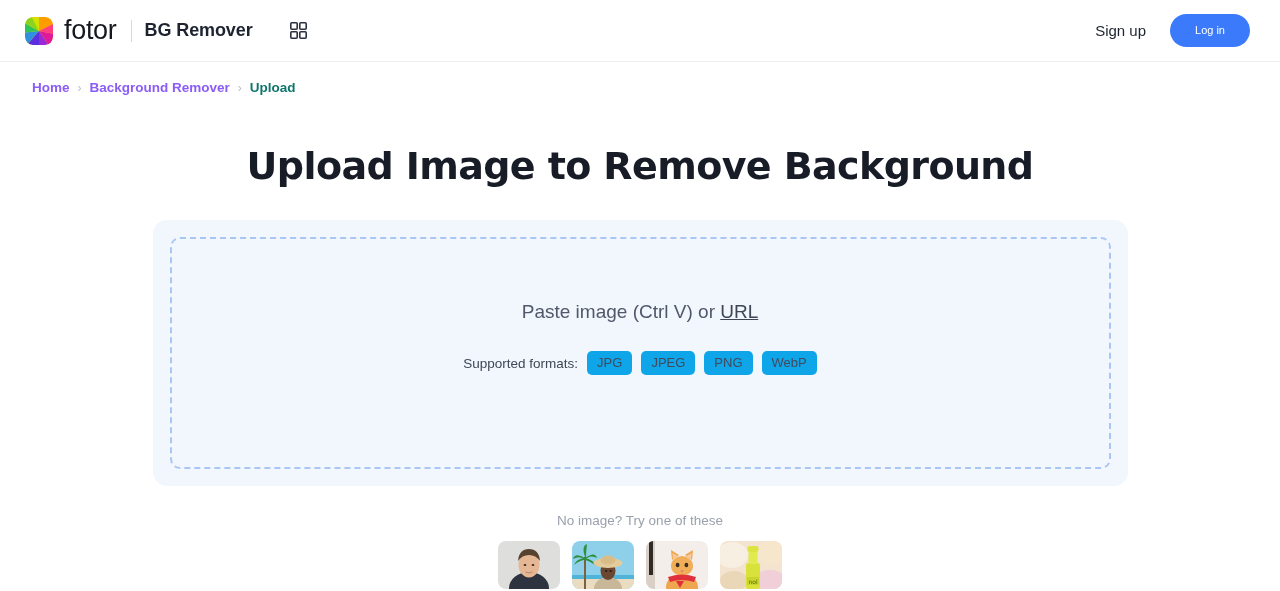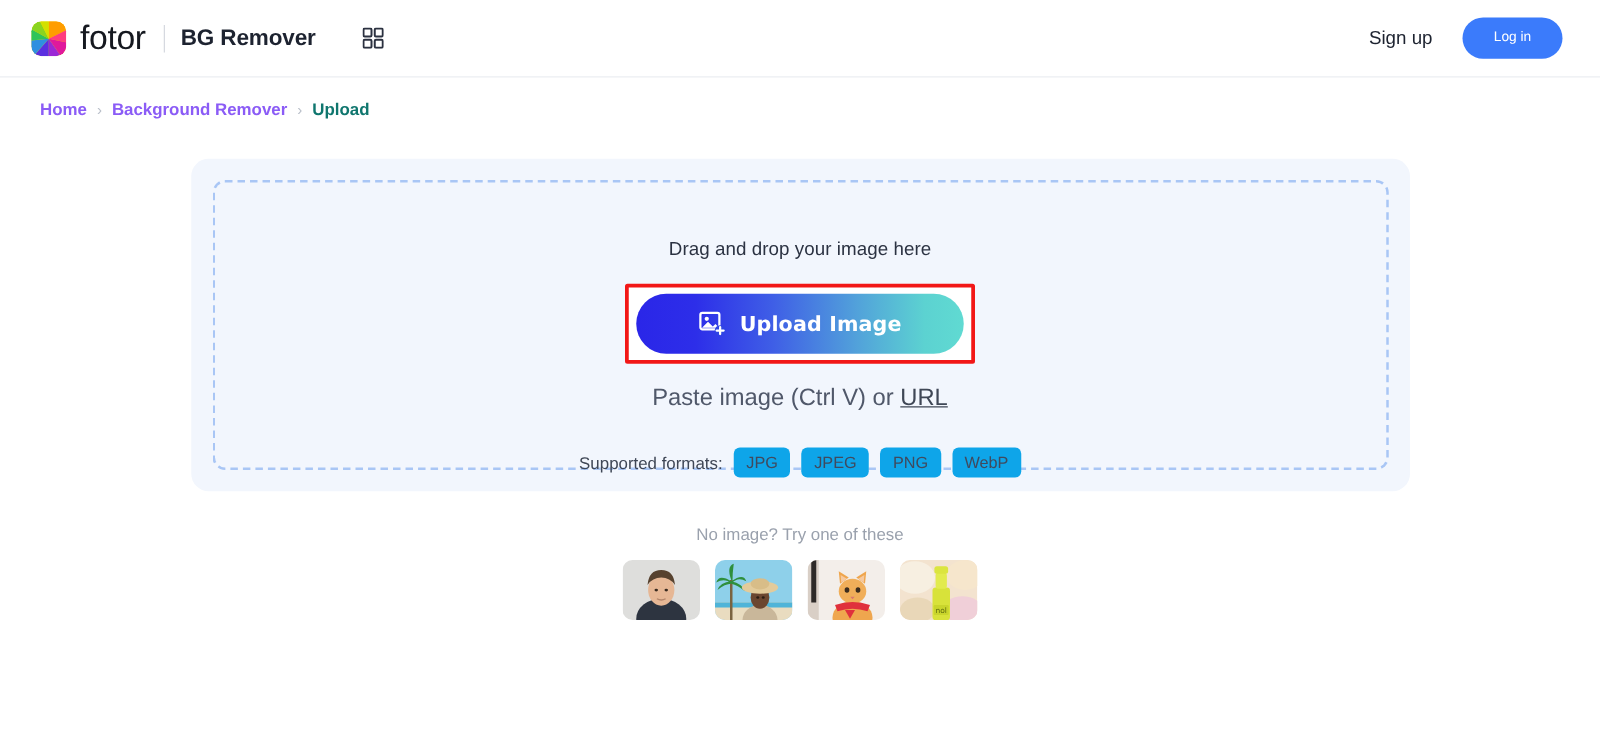--- a/index.html
+++ b/index.html
@@ -261,40 +261,26 @@
 <nav class="breadcrumb">
   <span class="crumb">Home</span>
   <span class="crumb-sep">›</span>
   <span class="crumb">Background Remover</span>
   <span class="crumb-sep">›</span>
   <span class="crumb current">Upload</span>
 </nav>
 
 <div class="main">
 
+  <h1 class="page-title">Upload Image to Remove Background</h1>
 
   <div class="upload-panel">
     <div class="dropzone">
 
-      <div class="drag-text">Drag and drop your image here</div>
-
-      <div class="highlight-box">
-        <button class="upload-btn">
-          <span>
-            <svg width="22" height="22" viewBox="0 0 22 22">
-              <rect x="1.3" y="2.2" width="15.2" height="13.2" rx="1.6" fill="none" stroke="#ffffff" stroke-width="1.8"></rect>
-              <circle cx="6.4" cy="7" r="1.7" fill="#ffffff"></circle>
-              <path d="M2.6 14.2 L7.4 9.3 L11.2 13.1 L13.4 11.1 L16.2 14.2 Z" fill="#ffffff"></path>
-              <circle cx="17.1" cy="16.4" r="4.3" fill="#2f44e4"></circle>
-              <path d="M17.1 13.6 L17.1 19.2 M14.3 16.4 L19.9 16.4" stroke="#ffffff" stroke-width="1.8" stroke-linecap="round"></path>
-            </svg>
-          </span>
-          <span>Upload Image</span>
-        </button>
-      </div>
+
 
       <div class="paste-line">
         <span>Paste image (Ctrl V) or </span><span class="url-link">URL</span>
       </div>
 
       <div class="formats-row">
         <span>Supported formats:</span>
         <span class="format-badge">JPG</span>
         <span class="format-badge">JPEG</span>
         <span class="format-badge">PNG</span>

